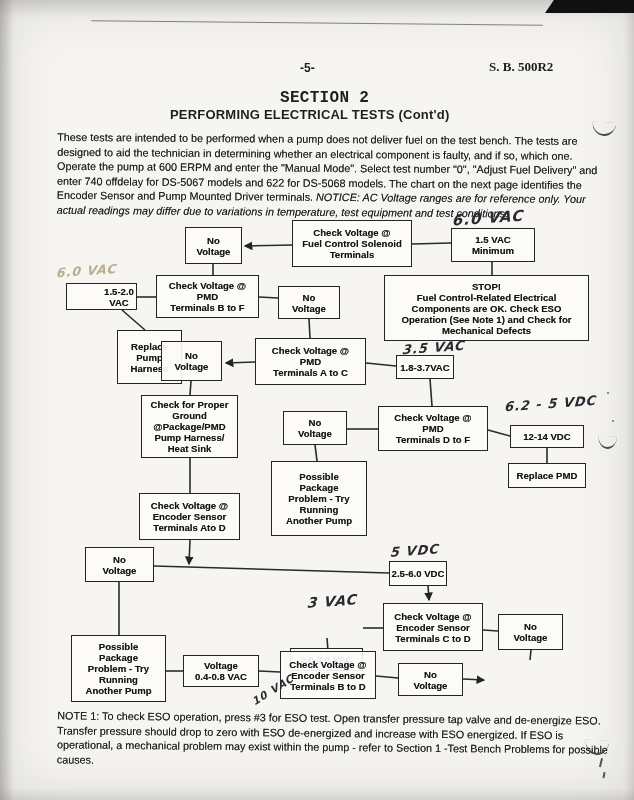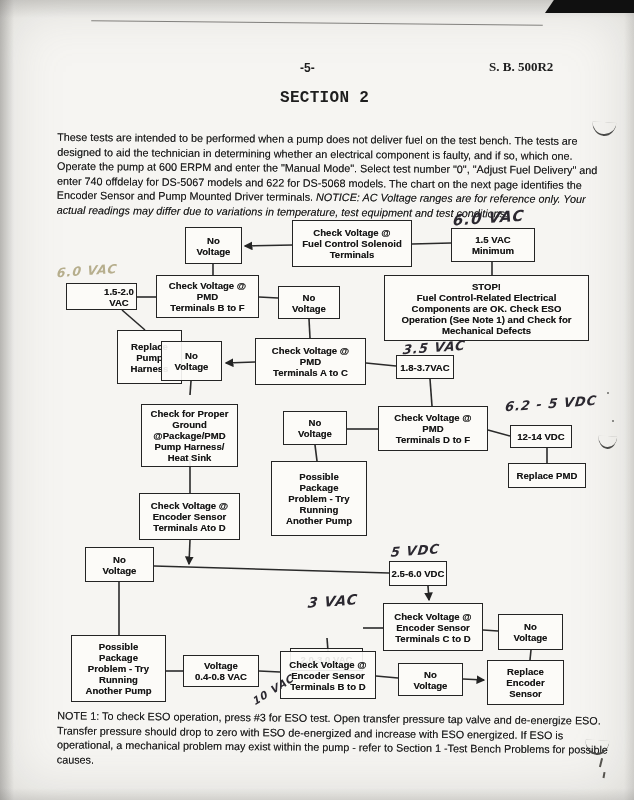--- a/index.html
+++ b/index.html
@@ -49,20 +49,21 @@
   <div class="edge-right"></div>
   <div class="edge-bottom"></div>
   <div class="corner-tab"></div>
   <svg class="page-edge-line" width="606" height="8" viewBox="0 0 606 8">
     <line x1="2" y1="1" x2="604" y2="7" stroke="#3d3b38" stroke-width="1.1" opacity=".75"></line>
   </svg>
 
   <div class="hdr" style="left:300px;top:61px;font-size:12px;">-5-</div>
   <div class="hdr" style="left:489px;top:59px;font-size:13px;font-family:'Liberation Serif',serif;text-align:right;">S. B. 500R2</div>
   <div class="hdr" style="left:280px;top:89px;font-size:16px;letter-spacing:.3px;font-family:Liberation Mono, monospace;">SECTION 2</div>
+  <div class="hdr" style="left:170px;top:107px;font-size:13px;letter-spacing:.2px;">PERFORMING ELECTRICAL TESTS (Cont'd)</div>
 
   <div class="para" style="left:57px;top:132px;width:556px;transform:rotate(.45deg);">
     <span>These tests are intended to be performed when a pump does not deliver fuel on the test bench. The tests are designed to aid the technician in determining whether an electrical component is faulty, and if so, which one. Operate the pump at 600 ERPM and enter the "Manual Mode". Select test number "0", "Adjust Fuel Delivery" and enter 740 offdelay for DS-5067 models and 622 for DS-5068 models. The chart on the next page identifies the Encoder Sensor and Pump Mounted Driver terminals. </span><i>NOTICE: AC Voltage ranges are for reference only. Your actual readings may differ due to variations in temperature, test equipment and test conditions.</i>
   </div>
 
   <svg class="wires" width="634" height="800" viewBox="0 0 634 800">
     <defs>
       <marker id="arr" viewBox="0 0 10 10" refX="8.5" refY="5" markerWidth="5.5" markerHeight="5.5" orient="auto">
         <path d="M0,0 L10,5 L0,10 z" fill="#242424"></path>
       </marker>
@@ -120,31 +121,31 @@
 Voltage</div>
   <div class="fc-box" style="left:117px;top:330px;width:65px;height:54px;">Replace
 Pump
 Harness</div>
   <div class="fc-box" style="left:161px;top:341px;width:61px;height:40px;">No
 Voltage</div>
   <div class="fc-box" style="left:255px;top:338px;width:111px;height:47px;">Check Voltage @
 PMD
 Terminals A to C</div>
   <div class="fc-box" style="left:396px;top:355px;width:58px;height:24px;">1.8-3.7VAC</div>
-  <div class="fc-box" style="left:141px;top:404px;width:97px;height:63px;">Check for Proper
+  <div class="fc-box" style="left:141px;top:395px;width:97px;height:63px;">Check for Proper
 Ground
 @Package/PMD
 Pump Harness/
 Heat Sink</div>
   <div class="fc-box" style="left:283px;top:411px;width:64px;height:34px;">No
 Voltage</div>
   <div class="fc-box" style="left:378px;top:406px;width:110px;height:45px;">Check Voltage @
 PMD
 Terminals D to F</div>
-  <div class="fc-box" style="left:510px;top:425px;width:62px;height:23px;">12-14 VDC</div>
+  <div class="fc-box" style="left:510px;top:425px;width:74px;height:23px;">12-14 VDC</div>
   <div class="fc-box" style="left:271px;top:461px;width:96px;height:75px;">Possible
 Package
 Problem - Try
 Running
 Another Pump</div>
   <div class="fc-box" style="left:508px;top:463px;width:78px;height:25px;">Replace PMD</div>
   <div class="fc-box" style="left:139px;top:493px;width:101px;height:47px;">Check Voltage @
 Encoder Sensor
 Terminals Ato D</div>
   <div class="fc-box" style="left:85px;top:547px;width:69px;height:35px;">No
@@ -161,23 +162,20 @@
 Problem - Try
 Running
 Another Pump</div>
   <div class="fc-box" style="left:183px;top:655px;width:76px;height:32px;">Voltage
 0.4-0.8 VAC</div>
   <div class="fc-box" style="left:280px;top:651px;width:96px;height:48px;">Check Voltage @
 Encoder Sensor
 Terminals B to D</div>
   <div class="fc-box" style="left:398px;top:663px;width:65px;height:33px;">No
 Voltage</div>
-  <div class="fc-box" style="left:487px;top:660px;width:77px;height:45px;">Replace
-Encoder
-Sensor</div>
 
   <div class="hw" style="left:453px;top:209px;font-size:15px;">6.0 VAC</div>
   <div class="hw hw-faded" style="left:57px;top:263px;font-size:12.5px;">6.0 VAC</div>
   <div class="hw" style="left:403px;top:340px;">3.5 VAC</div>
   <div class="hw" style="left:505px;top:396px;">6.2 - 5 VDC</div>
   <div class="hw" style="left:391px;top:543px;">5 VDC</div>
   <div class="hw" style="left:308px;top:593px;font-size:14px;">3 VAC</div>
   <div class="hw" style="left:250px;top:683px;font-size:10.5px;transform:rotate(-32deg) skewX(-8deg);">10 VAC</div>
 
   <div class="para" style="left:57px;top:711px;width:556px;transform:rotate(.55deg);">NOTE 1: To check ESO operation, press #3 for ESO test. Open transfer pressure tap valve and de-energize ESO. Transfer pressure should drop to zero with ESO de-energized and increase with ESO energized. If ESO is operational, a mechanical problem may exist within the pump - refer to Section 1 -Test Bench Problems for possible causes.</div>

